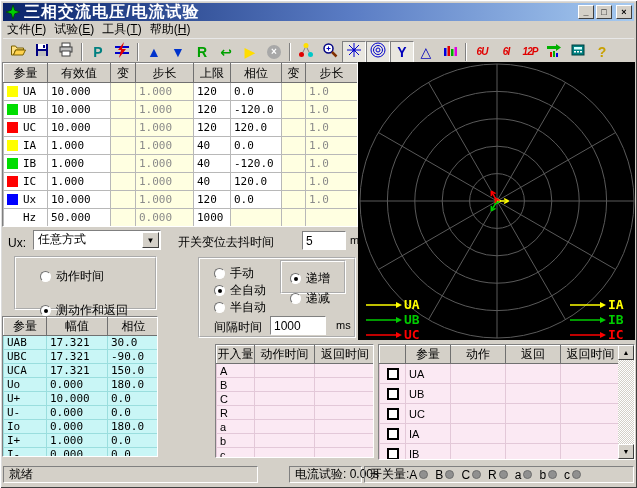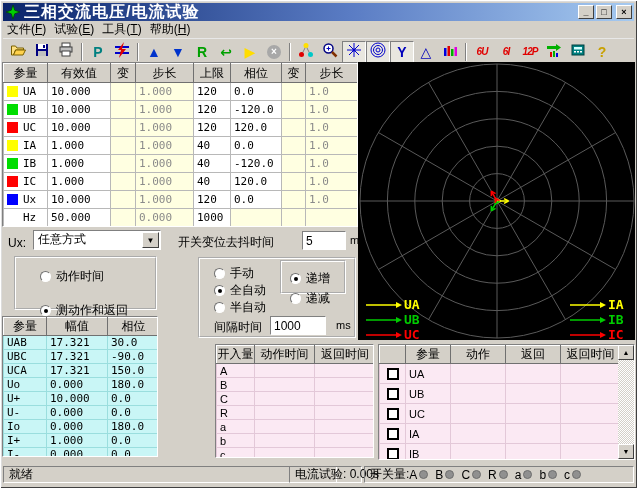--- a/index.html
+++ b/index.html
@@ -655,21 +655,21 @@
           </tbody>
       </table>
     </div>
     <div class="vscroll">
       <span class="sb-btn" style="top:0">▲</span>
       <span class="sb-btn" style="bottom:0">▼</span>
     </div>
   </div>
 
   <div class="statusbar">
-    <div class="panel" style="left:0; width:334px">
+    <div class="panel" style="left:0; width:255px">
       <span>就绪</span>
     </div>
     <div class="panel" style="left:286px; width:73px">
       <span>电流试验: 0.00s</span>
     </div>
     <div class="panel" style="left:361px; right:0" id="status-switches">
         <span>开关量:</span>
         <span class="sw">
           <span>A</span>
           <span class="dot"></span>

